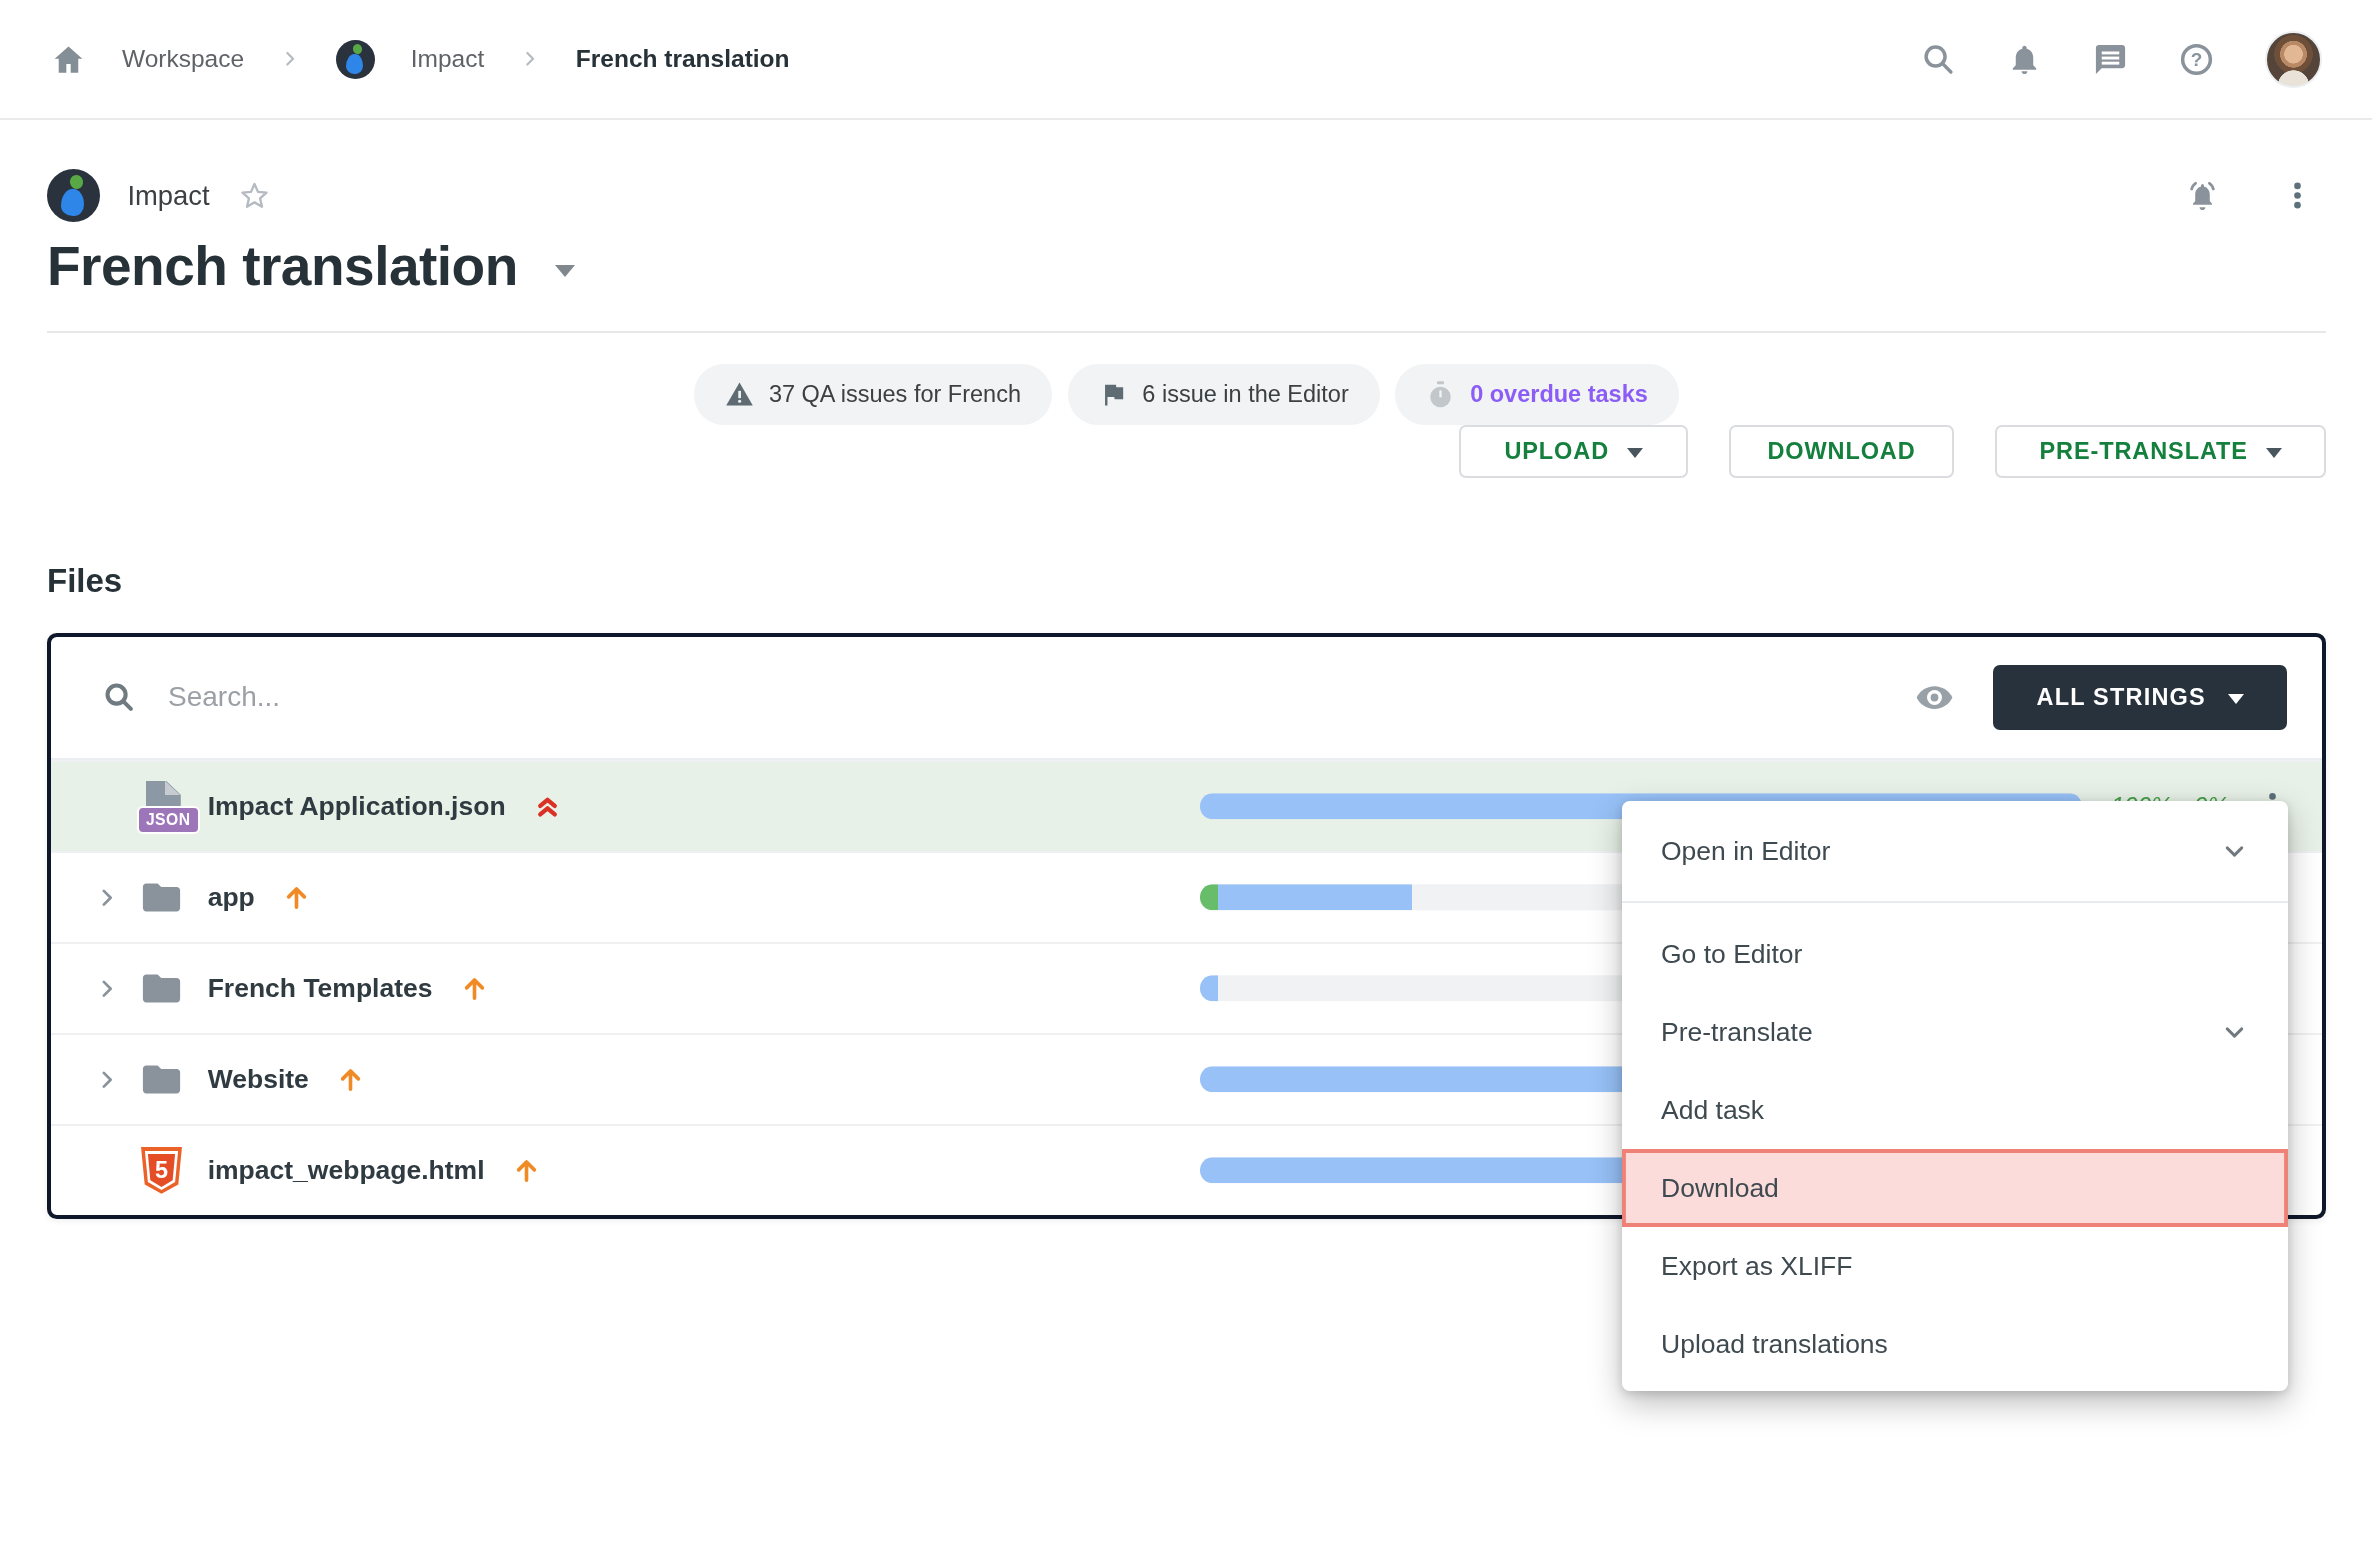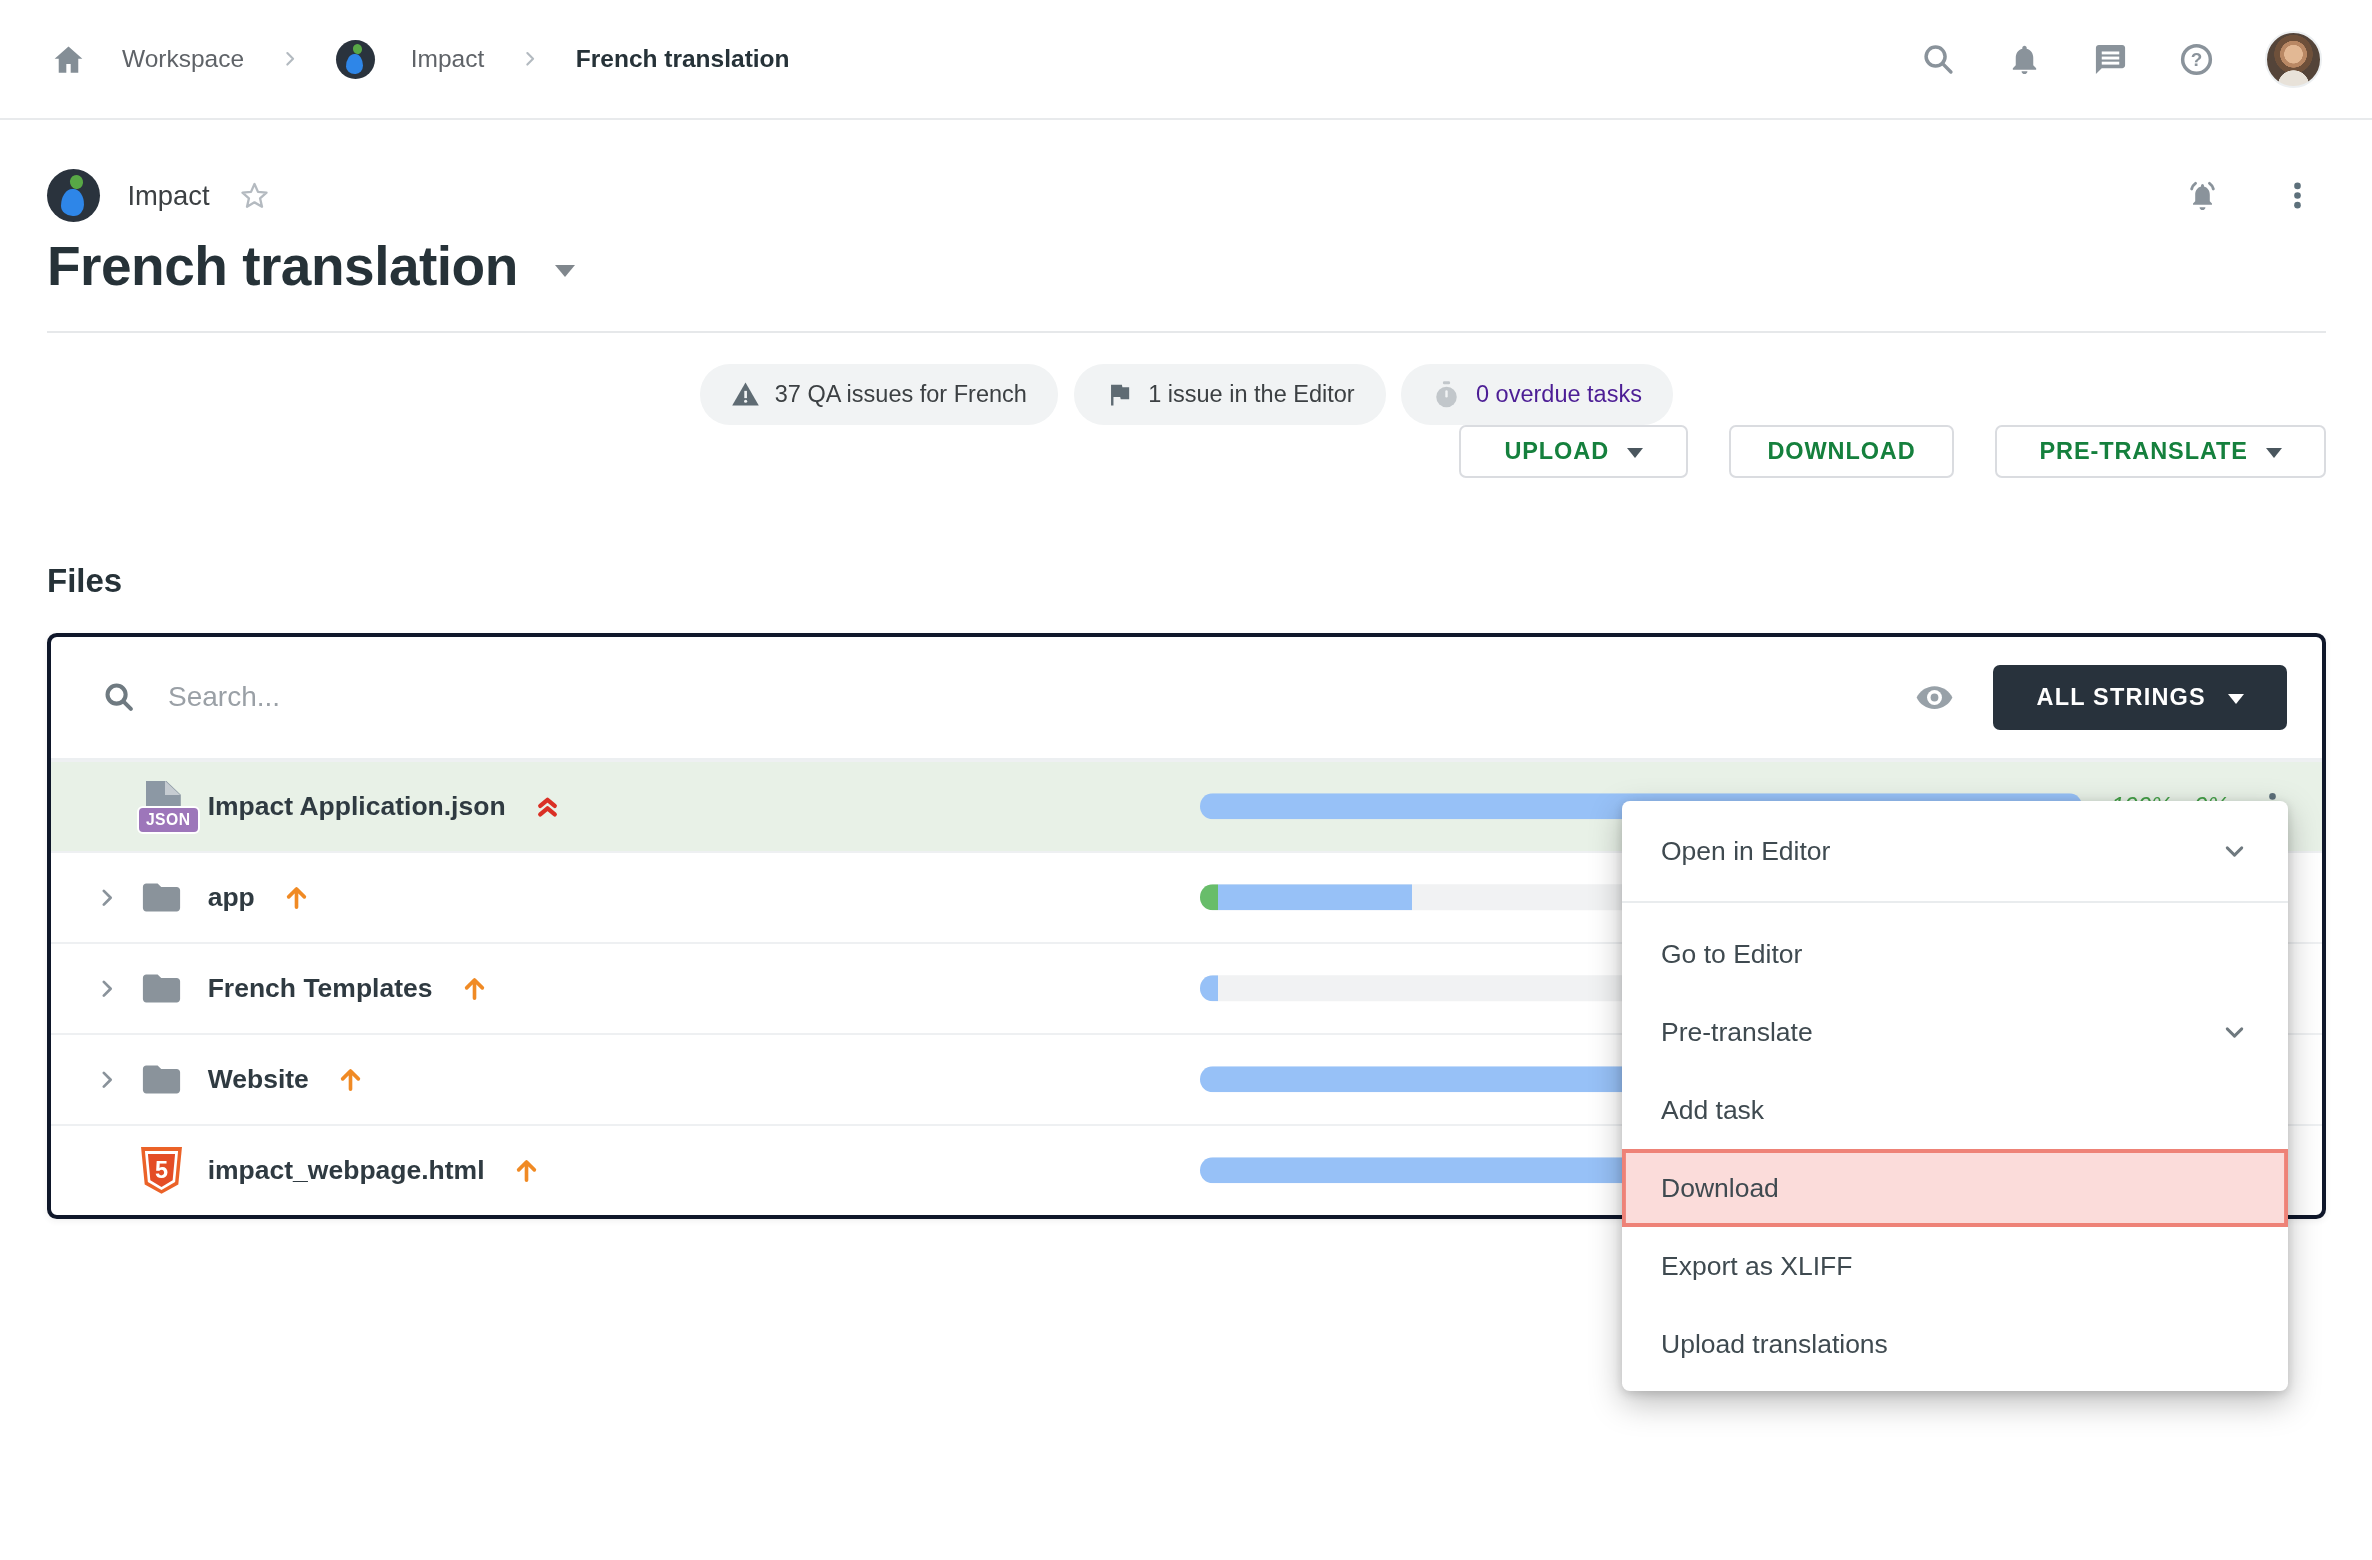--- a/index.html
+++ b/index.html
@@ -47,21 +47,21 @@
   .title-row{margin-top:11.8px;display:flex;align-items:center;}
   .page-title{font-size:55px;font-weight:700;color:#263238;letter-spacing:-0.5px;}
   .title-caret{margin-left:37px;width:0;height:0;border-left:10.8px solid transparent;border-right:10.8px solid transparent;border-top:12.7px solid #80878d;margin-top:9.8px;}
   .hdr-divider{margin-top:33px;height:0;border-top:2px solid #e6e8ea;}
 
   
   .meta-row{margin-top:31px;display:flex;align-items:center;flex-direction:column;}
   .badges{display:flex;align-items:center;gap:15.7px;}
   .badge{height:61px;border-radius:30px;background:#f1f3f4;display:flex;align-items:center;gap:14.7px;padding:0 31px;font-size:23.5px;color:#3c4043;}
   .badge svg{width:29px;height:29px;fill:#5f6b73;}
-  .badge.disabled{color:#4c1d95;}
+  .badge.disabled{color:#8b5cf6;font-weight:bold;}
   .badge.disabled svg{fill:#c2c7cb;}
   .action-btns{margin-left:auto;display:flex;align-items:center;gap:41px;}
   .btn{height:53px;background:#fff;border:2px solid #dadce0;border-radius:6.9px;display:flex;align-items:center;justify-content:center;gap:17.6px;
        font-size:23.5px;font-weight:700;letter-spacing:0.9px;color:#15803d;}
   .btn .caret{width:0;height:0;border-left:8.8px solid transparent;border-right:8.8px solid transparent;border-top:10.8px solid #4a565e;margin-top:2.9px;}
   .btn-upload{width:229px;} .btn-download{width:225px;} .btn-pretranslate{width:331px;}
 
   
   .files-heading{margin-top:84px;font-size:33px;font-weight:700;color:#263238;}
   .card{margin-top:33px;width:2279px;border:4px solid #0f172a;border-radius:9.8px;background:#fff;
@@ -229,21 +229,21 @@
             </svg>
         </span>
         <span>37 QA issues for French</span>
       </span>
       <span class="badge">
         <span class="icon">
           <svg viewBox="0 0 24 24">
               <path d="M14.4 6 14 4H5v17h2v-7h5.6l.4 2h7V6z"></path>
             </svg>
         </span>
-        <span>1 issue in the Editor</span>
+        <span>6 issue in the Editor</span>
       </span>
       <span class="badge disabled">
         <span class="icon">
           <svg viewBox="0 0 24 24">
               <rect x="9" y="1" width="6" height="2.6" rx="1.2"></rect>
               <circle cx="12" cy="14" r="8.5"></circle>
               <rect x="11" y="8.5" width="2" height="6" rx="1" fill="#f1f3f4"></rect>
             </svg>
         </span>
         <span>0 overdue tasks</span>

